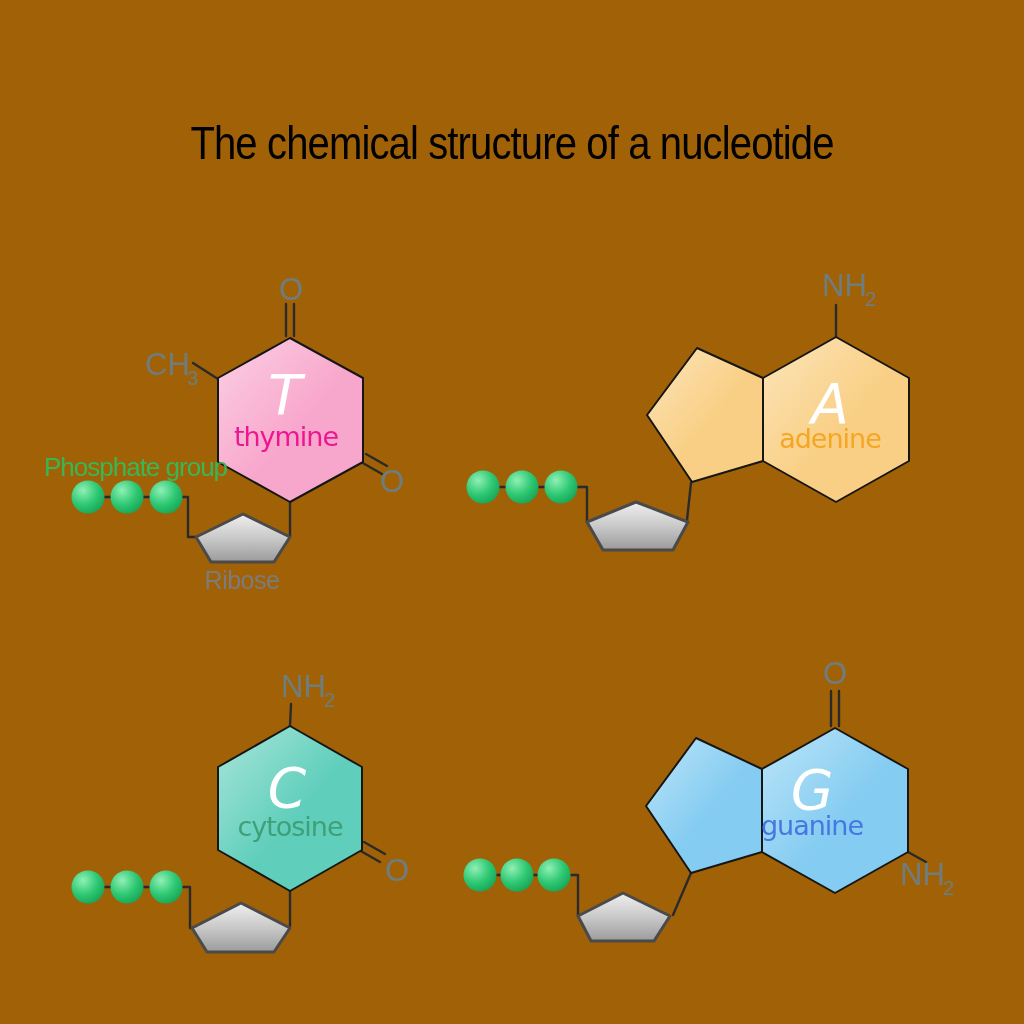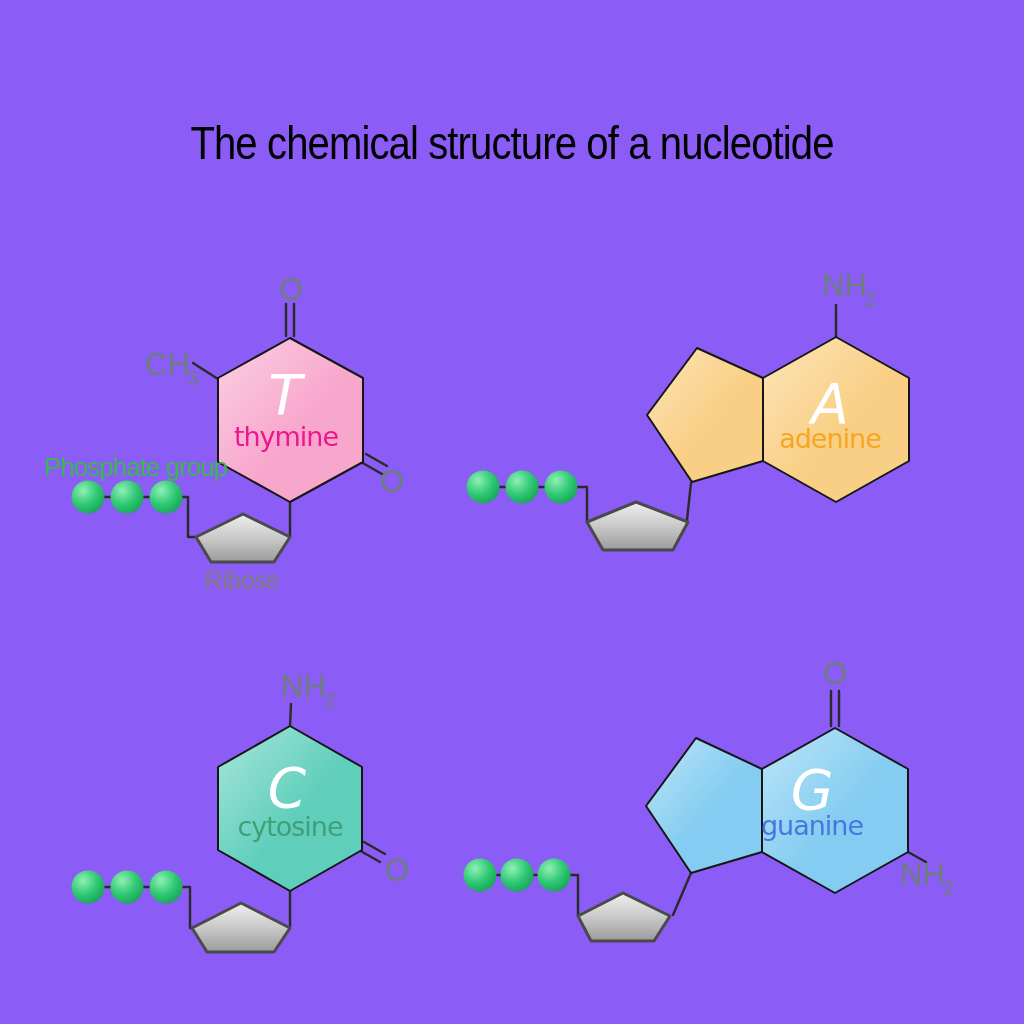--- a/index.html
+++ b/index.html
@@ -1,17 +1,17 @@
 <!DOCTYPE html>
 <html><head>
 <meta charset="utf-8">
 <style>
   html,body { margin:0; padding:0; background:#ffffff; }
   .stage {
-    position:relative; width:1024px; height:1024px; background:#8b5cf6;
+    position:relative; width:1024px; height:1024px; background:#a16207;
     overflow:hidden; font-family:"Liberation Sans", sans-serif;
   }
   .title {
     position:absolute; top:116px; left:0; width:100%;
     margin:0; text-align:center;
     font-size:46px; font-weight:400; color:#000;
     letter-spacing:-1px; transform:scaleX(0.87); transform-origin:50% 50%;
     white-space:nowrap;
   }
   svg.diagram { position:absolute; left:0; top:0; }

